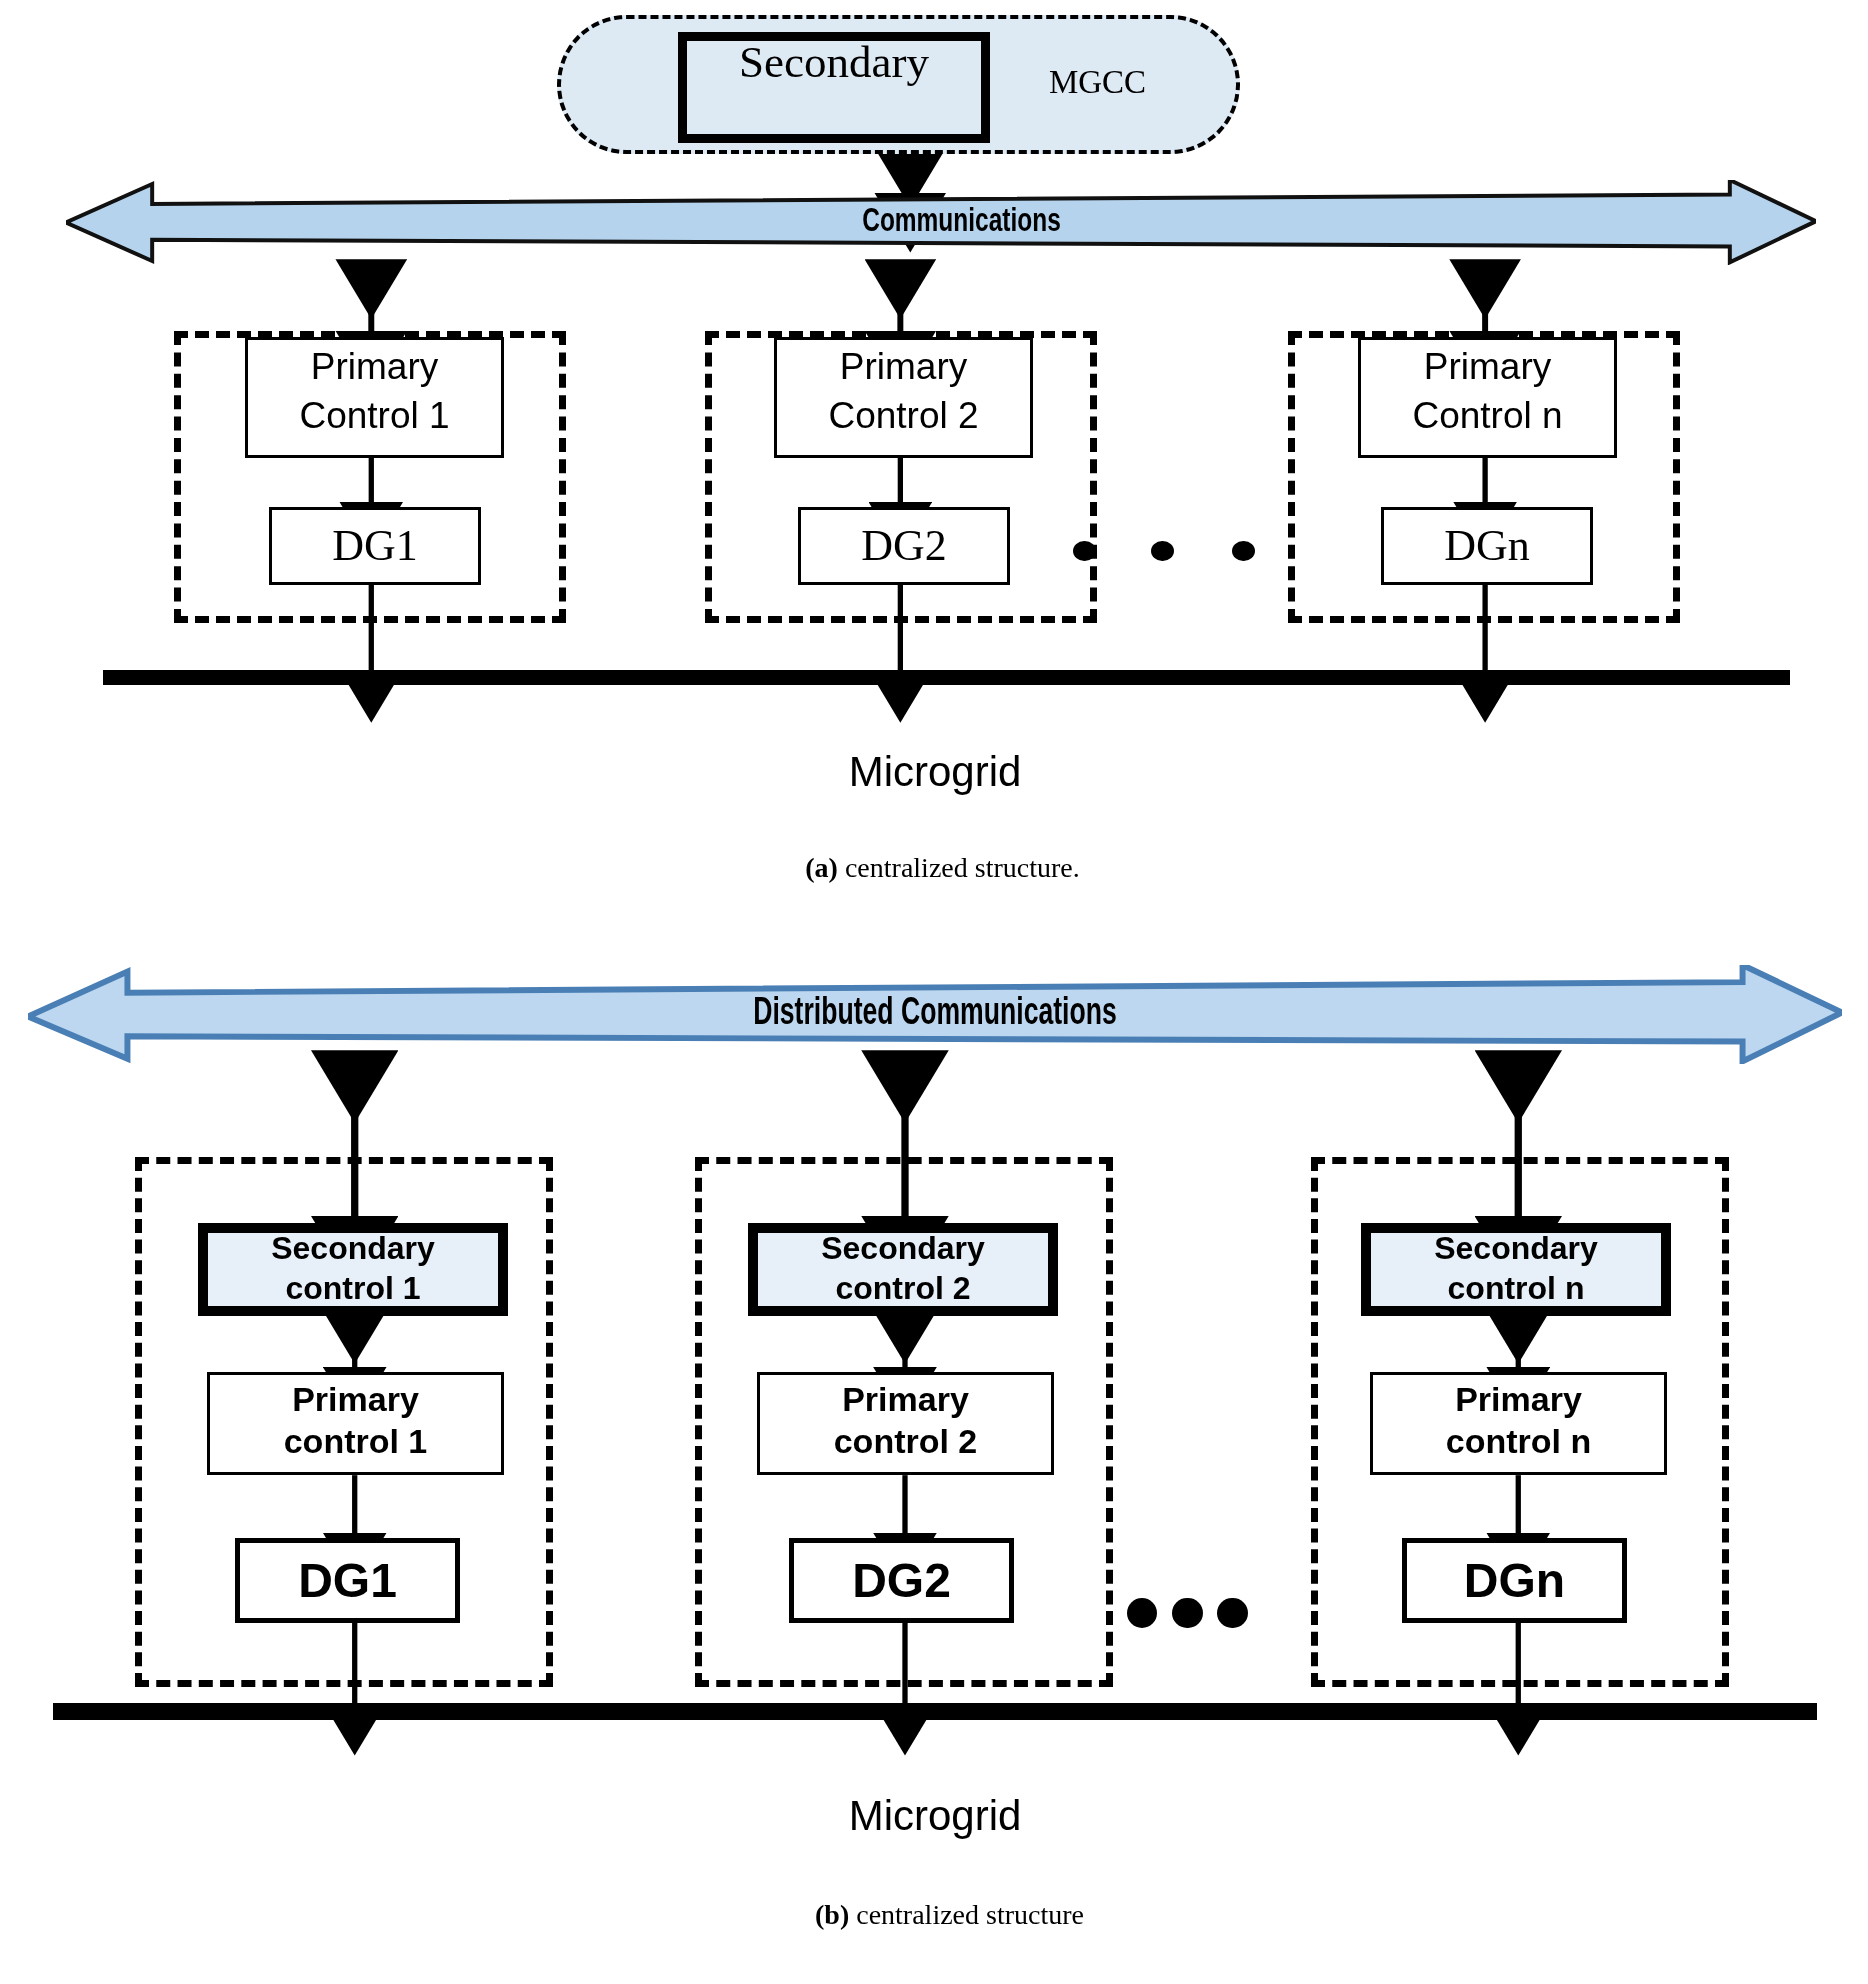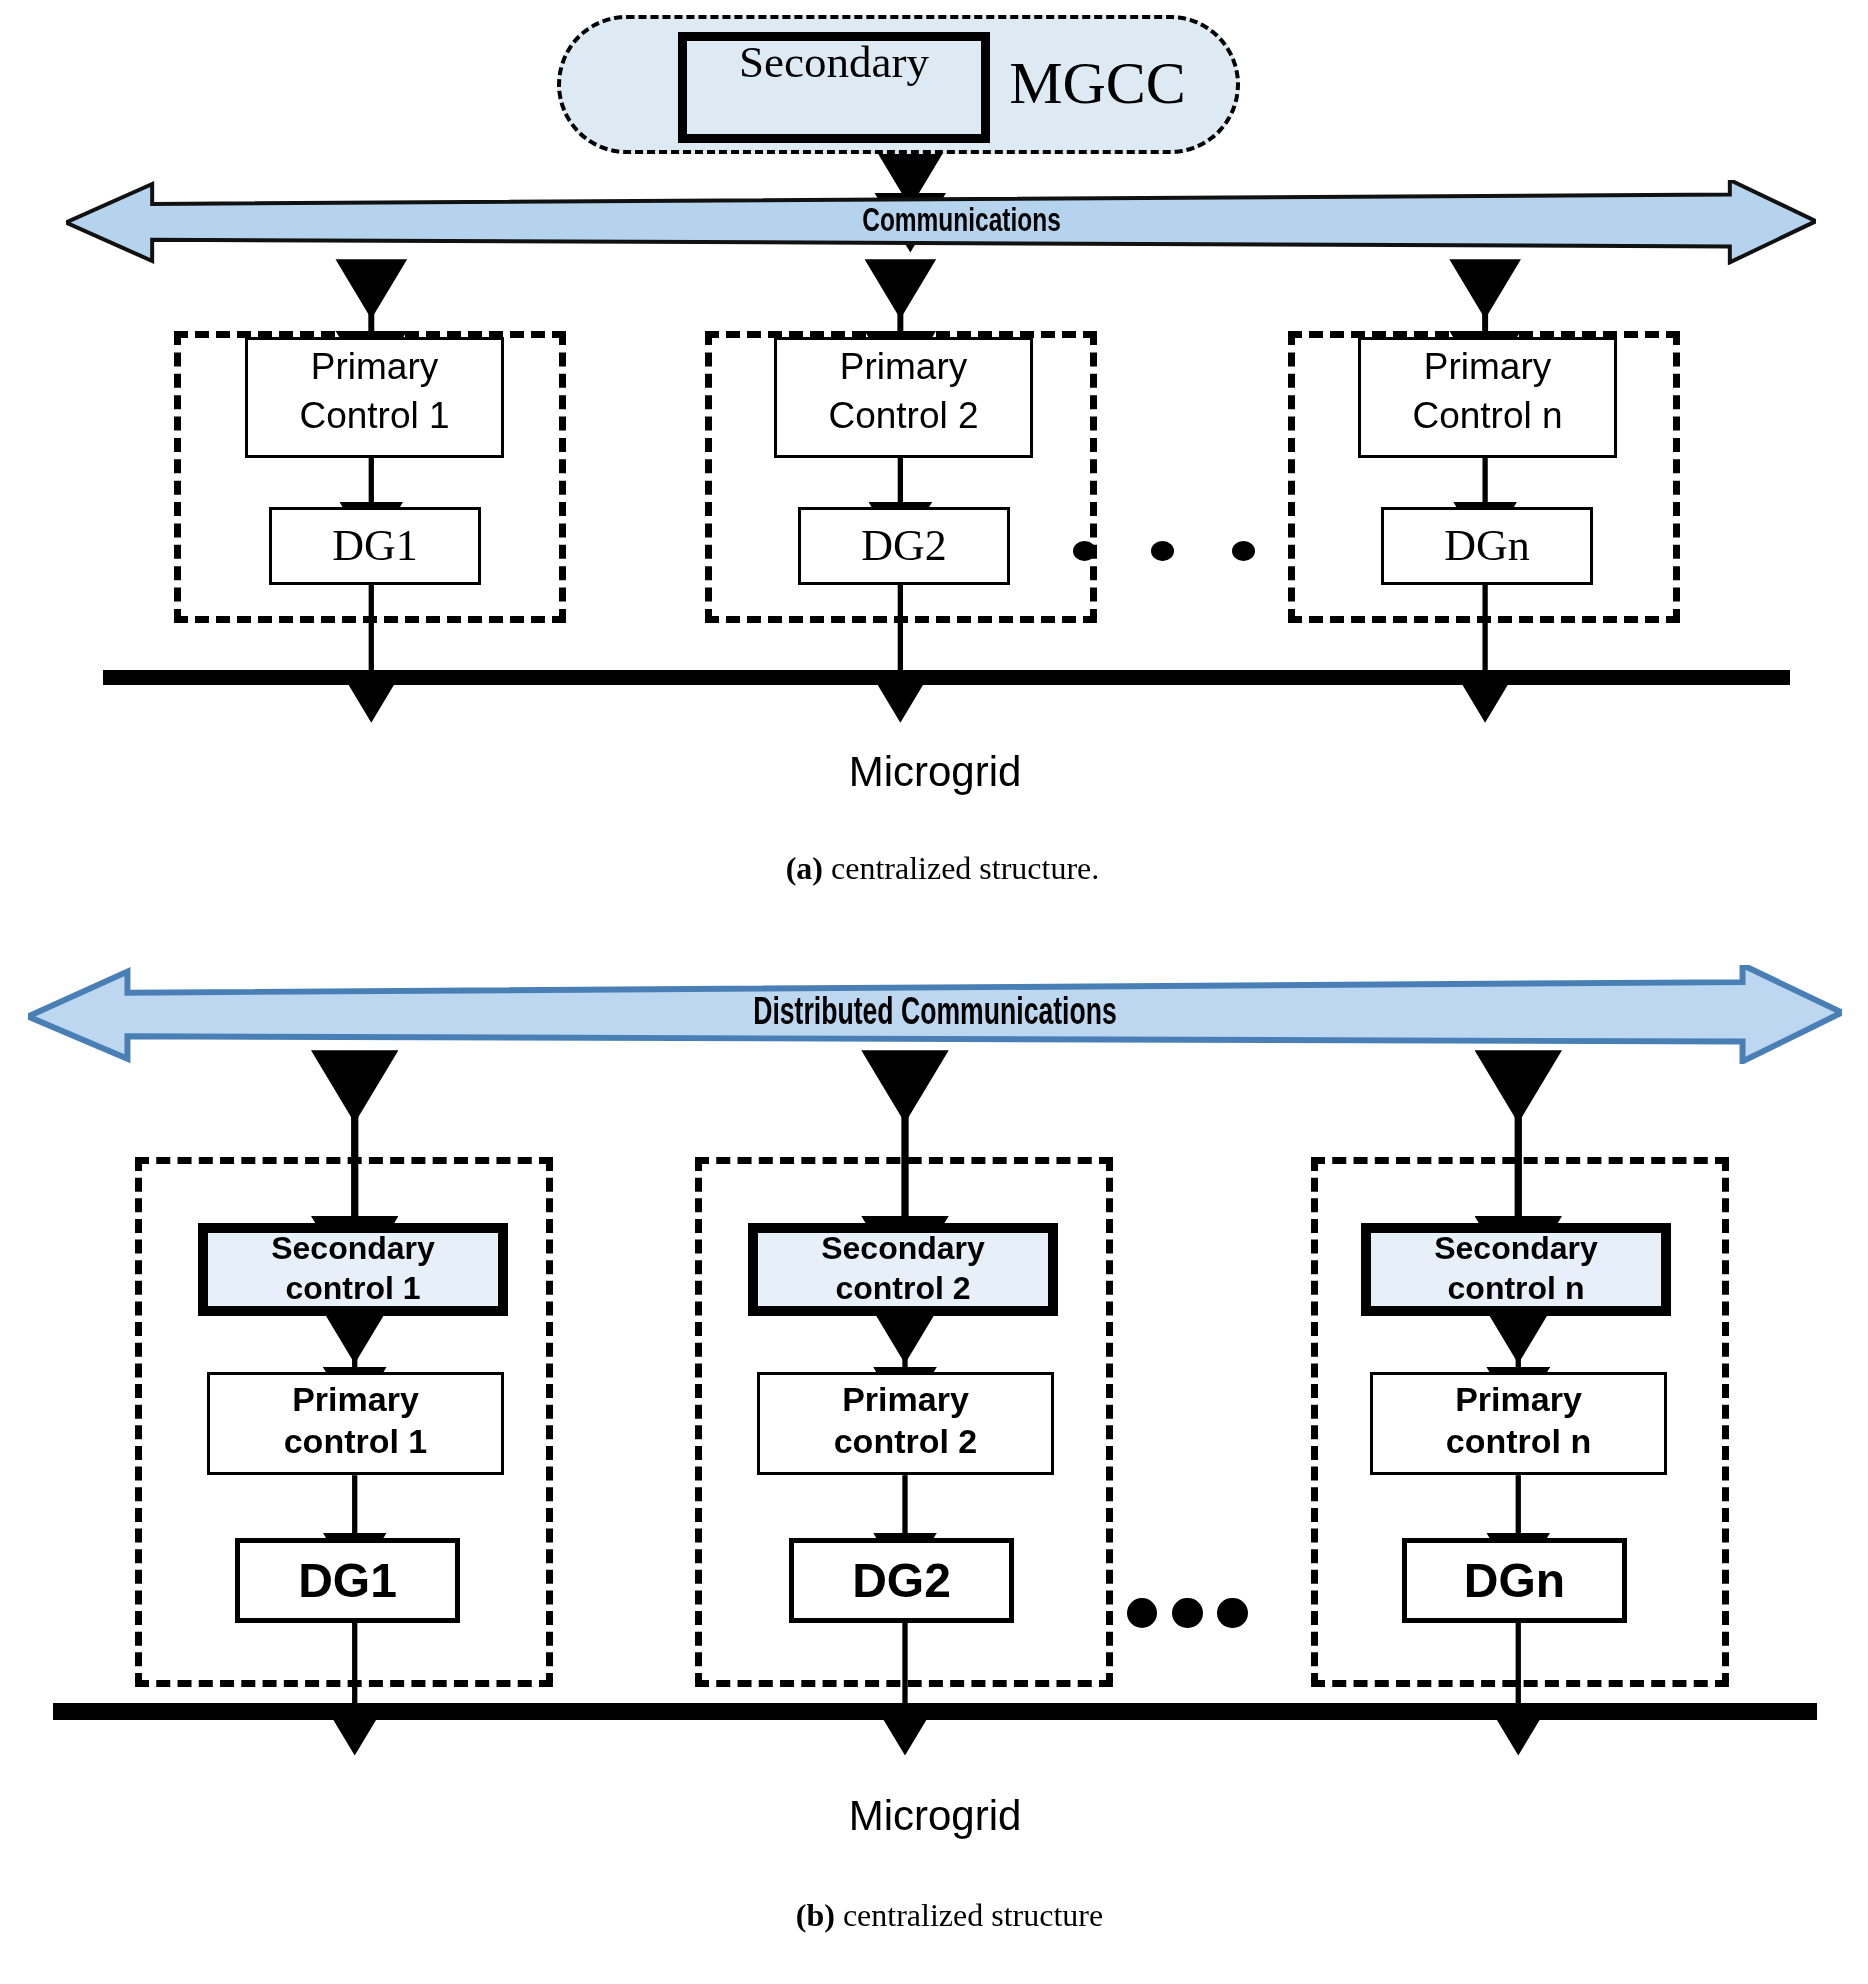--- a/index.html
+++ b/index.html
@@ -32,21 +32,21 @@
   
   .busbar{background:#000;}
 
   
   .dot{position:absolute;background:#000;border-radius:50%;}
 
   
   .arrows{position:absolute;left:0;top:0;width:1869px;height:1985px;pointer-events:none;}
 
   
-  .caption{font-family:"Liberation Serif",serif;font-size:32px;color:#000;white-space:nowrap;margin-left:16px;}
+  .caption{font-family:"Liberation Serif",serif;font-size:28px;color:#000;white-space:nowrap;margin-left:16px;}
   .caption b{font-weight:bold;}
   .microgrid-label{font-family:"Liberation Sans",sans-serif;font-size:42px;color:#000;white-space:nowrap;}
 </style>
 </head>
 <body>
 
 <div id="page">
 
   <svg class="arrows" viewBox="0 0 2819 2994" xmlns="http://www.w3.org/2000/svg">
     <defs>
@@ -128,21 +128,21 @@
     <g>
       <line x1="1365" y1="2445" x2="1365" y2="2576" stroke="#000" stroke-width="8" marker-end="url(#ah)"></line>
     </g>
     <g>
       <line x1="2290" y1="2445" x2="2290" y2="2576" stroke="#000" stroke-width="8" marker-end="url(#ah)"></line>
     </g>
   </svg>
 
   <div class="abs mgcc" style="left:557px;top:14.6px;width:683px;height:139px;"></div>
 
-  <div class="abs ctr serif" style="left:998px;top:53px;width:199px;height:60px;font-size:60px;color:#000;">MGCC</div>
+  <div class="abs ctr serif" style="left:998px;top:53px;width:199px;height:60px;font-size:33px;color:#000;">MGCC</div>
 
   <div class="abs box-thick" style="left:678px;top:32px;width:312px;height:111px;background:#dde9f3;border-width:9.3px;"></div>
   <div class="abs ctr serif" style="left:678px;top:38px;width:312px;height:49px;font-size:45px;color:#000;">Secondary</div>
 
   <svg class="abs" style="left:66px;top:180px;width:1750px;height:85px;" viewBox="0 0 2640 128" preserveAspectRatio="none" xmlns="http://www.w3.org/2000/svg">
     <polygon points="0,64 130,6 130,36 2510,22 2510,0 2640,62 2510,124 2510,100 130,90 130,122" fill="#b5d3ec" stroke="#111111" stroke-width="6"></polygon>
   </svg>
   <div class="abs ctr sans" style="left:597px;top:200px;width:729px;height:40px;font-size:34px;font-weight:bold;
               color:#000;transform:scaleX(0.72);">Communications</div>
 

